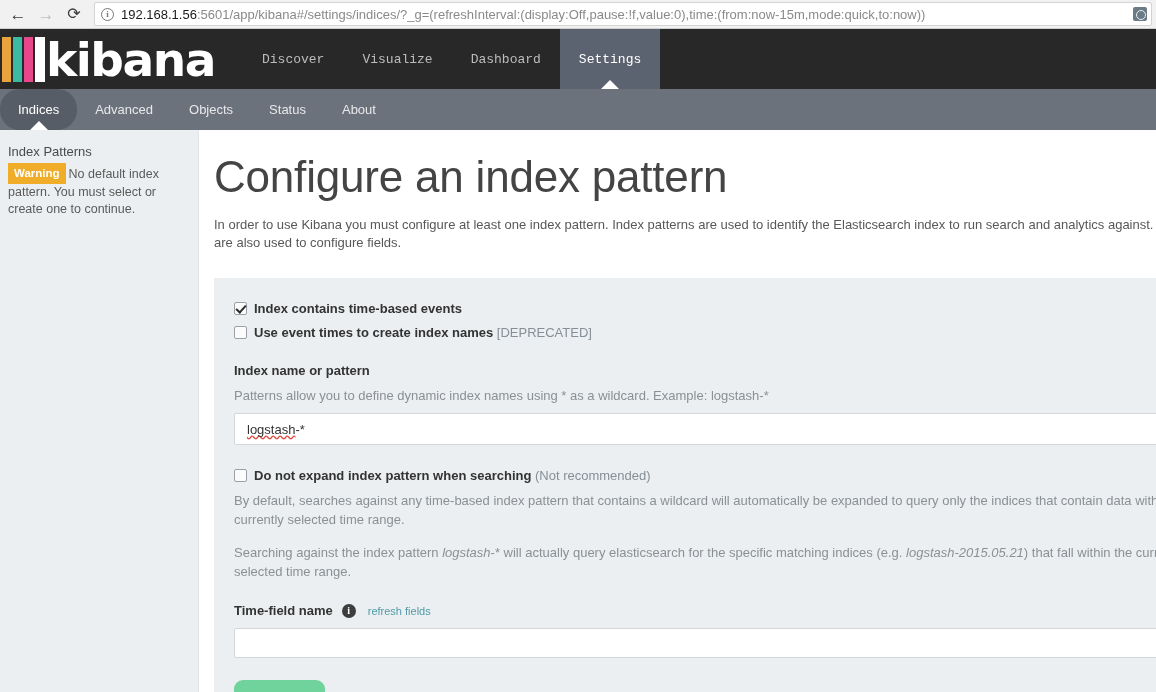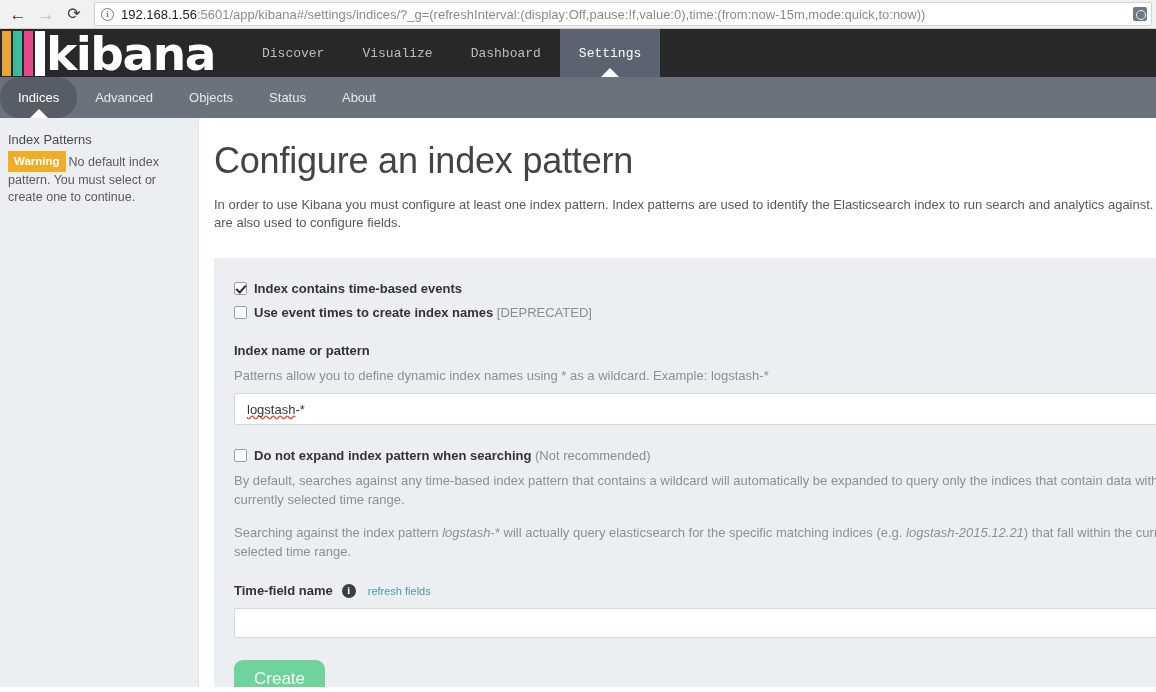--- a/index.html
+++ b/index.html
@@ -78,21 +78,21 @@
     content: "";
     position: absolute;
     left: 3px; top: 3px;
     width: 8px; height: 8px;
     border: 1.5px solid #e8eef2;
     border-radius: 50%;
   }
 
   
   .kb-topnav {
-    height: 48px;
+    height: 60px;
     background: #282828;
     display: flex;
     align-items: stretch;
   }
   .kb-logo {
     width: 243px;
     display: flex;
     align-items: center;
     padding-left: 2px;
     flex: 0 0 auto;
@@ -210,21 +210,21 @@
     margin-right: 3px;
     vertical-align: 1px;
   }
 
   .kb-main {
     flex: 1 1 auto;
     padding: 22px 0 0 15px;
     overflow: hidden;
   }
   .page-title {
-    font-size: 36px;
+    font-size: 44px;
     font-weight: normal;
     color: #444444;
     margin: 0 0 14px 0;
     letter-spacing: -0.2px;
   }
   .page-desc {
     font-size: 13px;
     color: #585858;
     line-height: 18px;
     margin: 0 0 26px 0;
@@ -442,21 +442,21 @@
         <span><span class="spell">logstash</span><span>-*</span></span>
       </div>
 
       <div class="cb-row">
         <span class="cb-box"></span>
         <span class="cb-label"><span>Do not expand index pattern when searching</span> <span class="cb-sub">(Not recommended)</span></span>
       </div>
 
       <p class="para">By default, searches against any time-based index pattern that contains a wildcard will automatically be expanded to query only the indices that contain data within the currently selected time range.</p>
 
-      <p class="para"><span>Searching against the index pattern </span><i>logstash</i><span>-* will actually query elasticsearch for the specific matching indices (e.g. </span><i>logstash-2015.12.21</i><span>) that fall within the currently selected time range.</span></p>
+      <p class="para"><span>Searching against the index pattern </span><i>logstash</i><span>-* will actually query elasticsearch for the specific matching indices (e.g. </span><i>logstash-2015.05.21</i><span>) that fall within the currently selected time range.</span></p>
 
       <div class="tf-label-row">
         <span class="tf-label">Time-field name</span>
         <span class="info-icon">i</span>
         <span class="link-teal">refresh fields</span>
       </div>
       <div class="select-input"></div>
 
       <button class="btn-create">Create</button>
     </div>

